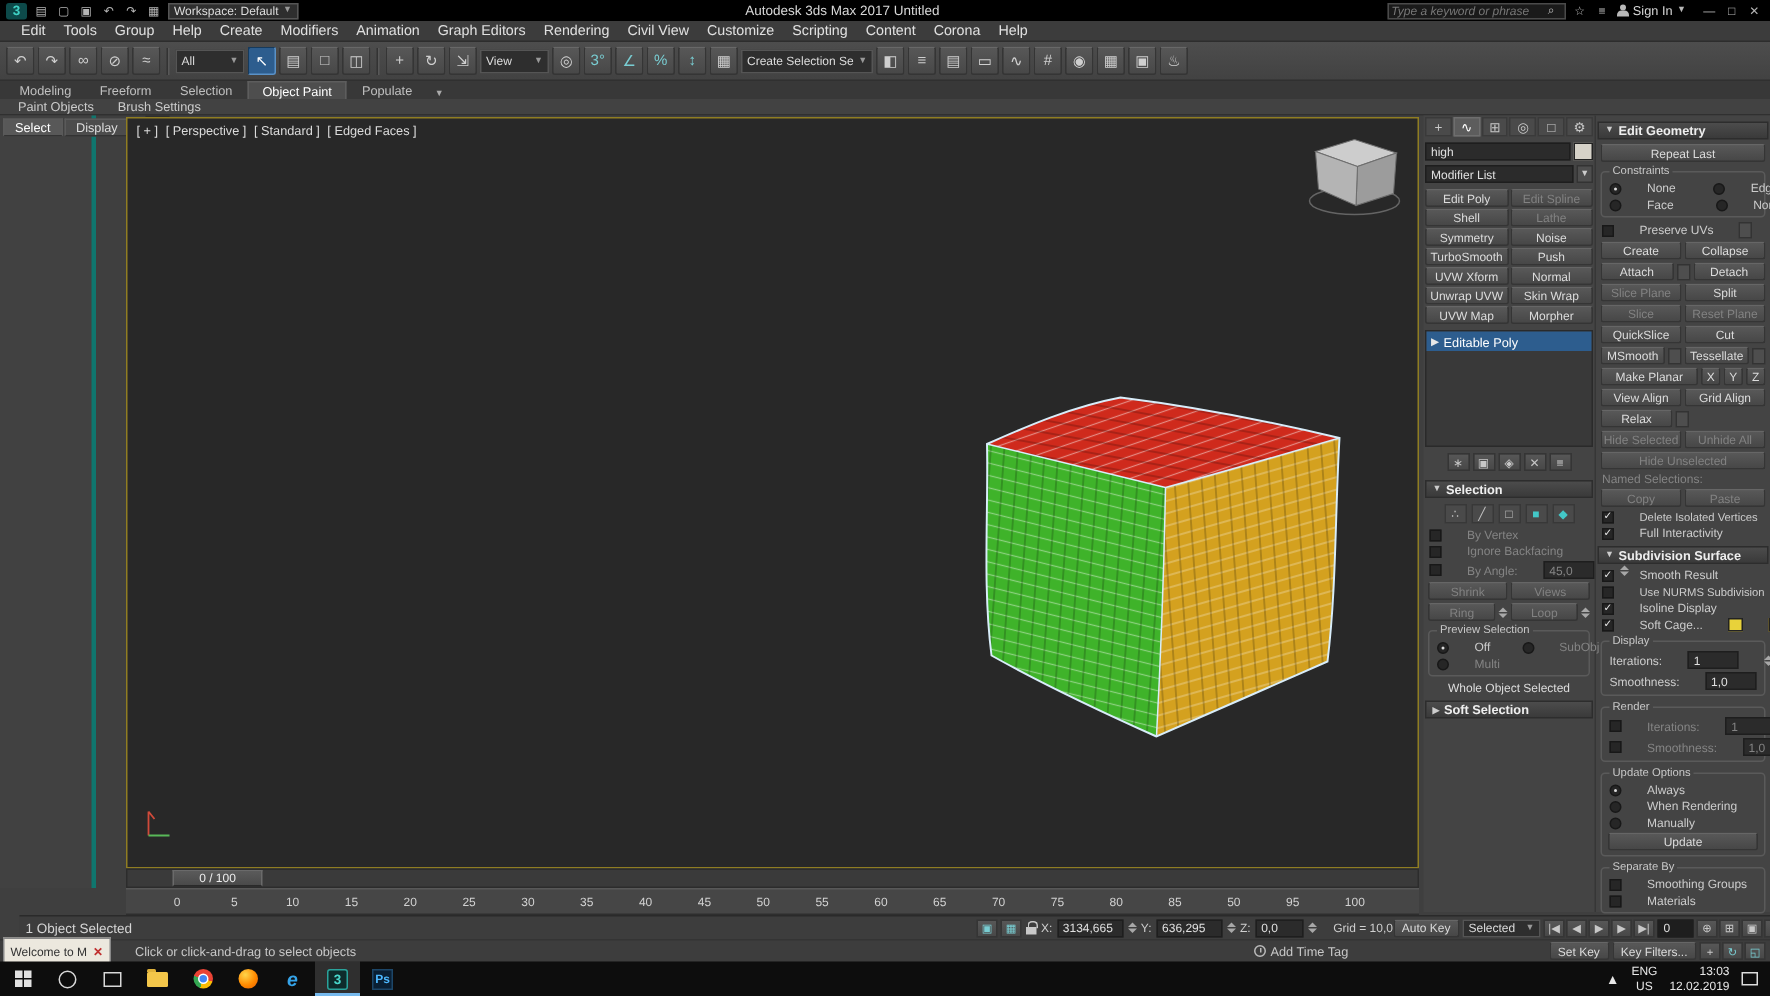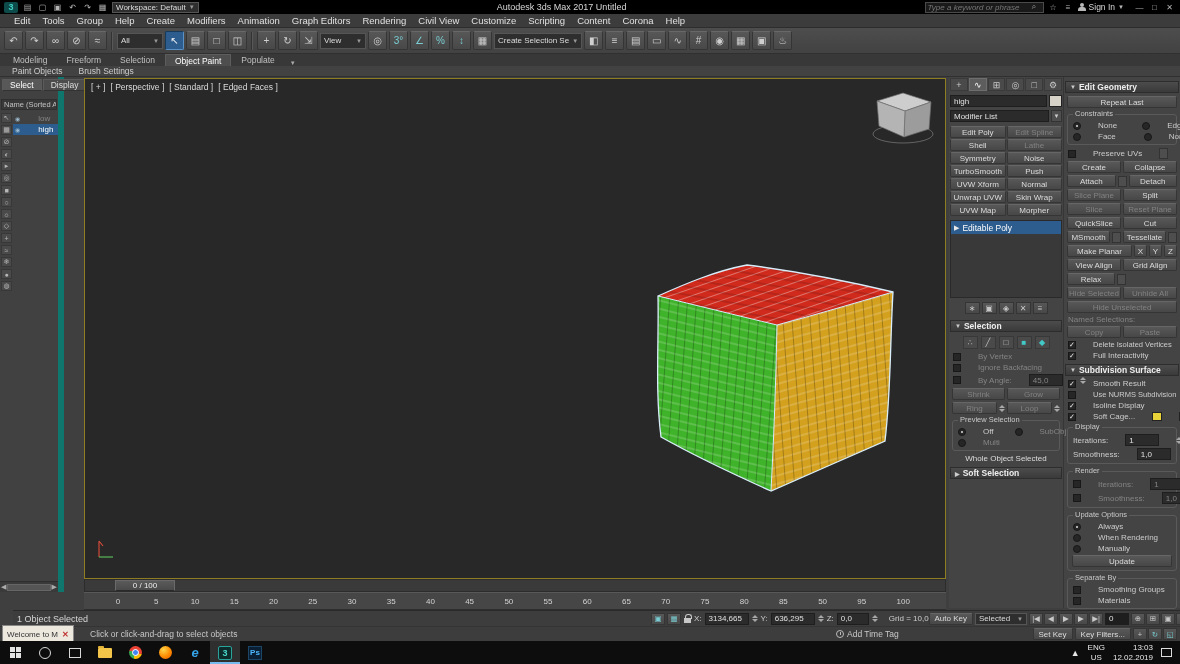--- a/index.html
+++ b/index.html
@@ -29,21 +29,21 @@
 .ib.teal{color:#79cdd2}
 .sep{width:2px;height:18px;border-left:1px solid #333;border-right:1px solid #585858;margin:0 2px;flex:none}
 .dd.tb{height:16px;min-width:46px;justify-content:space-between}
 
 #ribbontabs{position:absolute;left:0;top:54px;width:1180px;height:12px;background:#383838;display:flex;align-items:flex-end;padding:0 4px;font-size:8.5px}
 .rtab{padding:0 9px;height:12px;display:flex;align-items:center;color:#c0c0c0}
 .rtab.active{background:#4e4e4e;color:#fff;border:1px solid #5d5d5d;border-bottom:none}
 #ribbonsub{position:absolute;left:0;top:66px;width:1180px;height:11px;background:#424242;border-bottom:1px solid #303030;display:flex;align-items:center;padding:0 4px;font-size:8.5px}
 .stab{padding:0 8px;color:#cccccc}
 
-#explorer{position:absolute;left:0;top:77px;width:64px;height:515px;background:#414141;border-right:6px solid #0f766e;display:flex;flex-direction:column}
+#explorer{position:absolute;left:0;top:77px;width:64px;height:515px;background:#414141;border-right:3px solid #0f766e;display:flex;flex-direction:row}
 .exp-tabs{display:flex;gap:1px;padding:2px 2px 0}
 .exp-tab{padding:0 7px;height:12px;font-size:8.5px;background:#4c4c4c;border:1px solid #5a5a5a;border-bottom-color:#333;color:#ddd;display:flex;align-items:center}
 .exp-tab.active{background:#585858;color:#fff}
 .exp-head{height:11px;background:#383838;border:1px solid #2f2f2f;margin:8px 1px 0;font-size:7.5px;color:#c0c0c0;display:flex;align-items:center;padding:0 2px;white-space:nowrap;overflow:hidden}
 .exp-body{flex:1;display:flex;overflow:hidden}
 .vstrip{width:13px;display:flex;flex-direction:column;align-items:center;gap:2px;padding-top:3px}
 .vic{width:11px;height:10px;font-size:7px;color:#b8b8b8;display:flex;align-items:center;justify-content:center;background:#4a4a4a;border:1px solid #383838;flex:none}
 .exp-list{flex:1;font-size:8px;padding-top:3px}
 .exp-row{height:11px;display:flex;align-items:center;gap:18px;padding:0 2px;color:#cfcfcf;white-space:nowrap}
 .exp-row .eye{font-size:6px;color:#9bb8cc}
@@ -484,21 +484,21 @@
       <span class="chk"></span>
       <span>By Angle:</span>
       <div class="field num dim">45,0</div>
       <span class="spin">
           <i class="up"></i>
           <i class="dn"></i>
         </span>
     </div>
     <div class="prow">
       <div class="cbtn disabled">Shrink</div>
-      <div class="cbtn disabled">Grow</div>
+      <div class="cbtn disabled">Views</div>
     </div>
     <div class="prow">
       <div class="cbtn disabled">Ring</div>
       <span class="spin">
           <i class="up"></i>
           <i class="dn"></i>
         </span>
       <div class="cbtn disabled">Loop</div>
       <span class="spin">
           <i class="up"></i>

